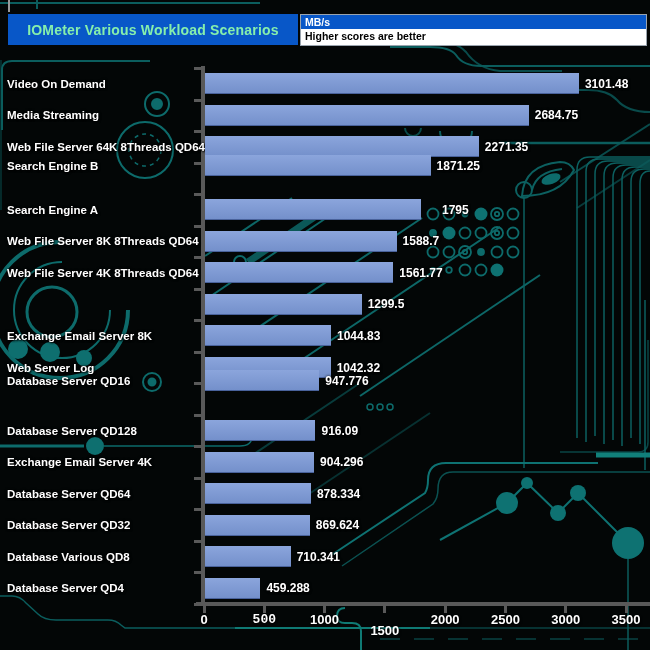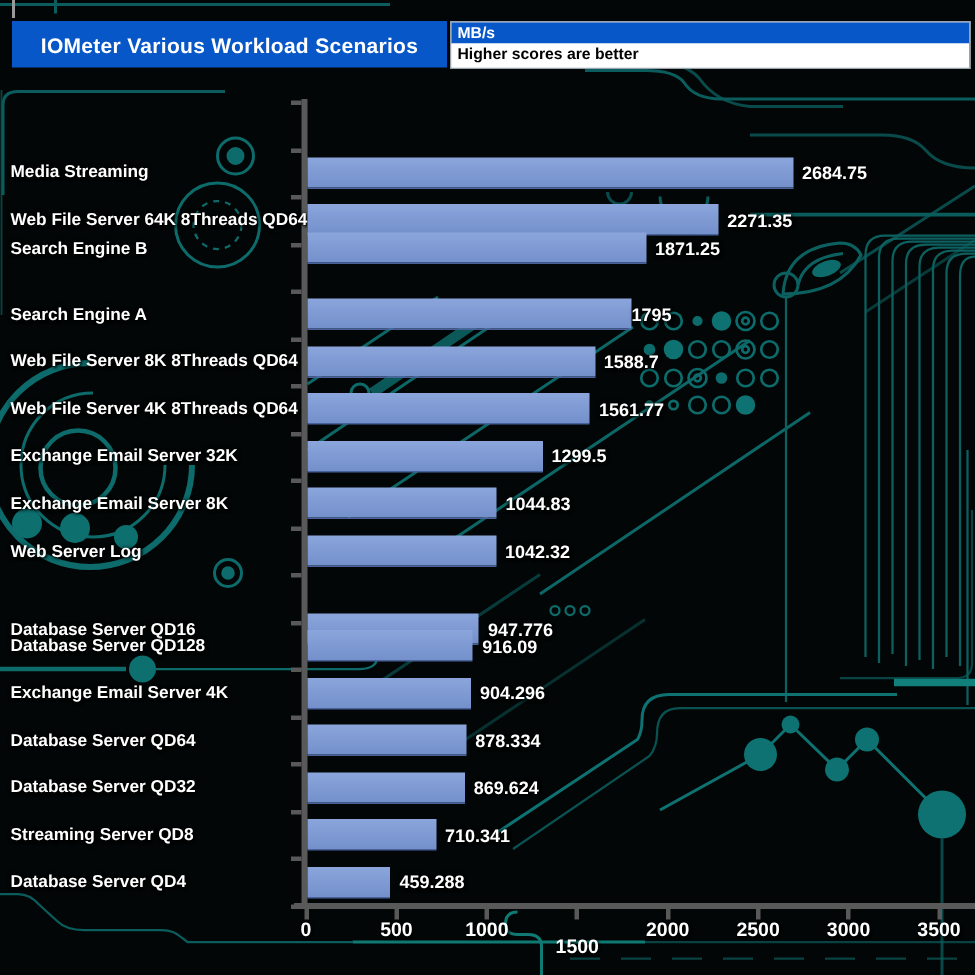--- a/index.html
+++ b/index.html
@@ -2,21 +2,21 @@
 <html><head>
 <meta charset="utf-8">
 <style>
   *{margin:0;padding:0;box-sizing:border-box}
   html,body{width:650px;height:650px;background:#030606;overflow:hidden}
   body{font-family:"Liberation Sans",sans-serif;position:relative}
   .stage{position:absolute;inset:0;width:650px;height:650px}
   svg.circuit{position:absolute;left:0;top:0;z-index:0}
   .title-box{position:absolute;left:8px;top:14px;width:290px;height:31px;background:#0857c8;z-index:3;
     display:flex;align-items:center;justify-content:center}
-  .title-box span{color:#ffffff;font-weight:bold;font-size:14px;letter-spacing:0.2px}
+  .title-box span{color:#86efac;font-weight:bold;font-size:14px;letter-spacing:0.2px}
   .legend{position:absolute;left:300px;top:14px;width:347px;height:32px;z-index:3;
     border:1px solid #9aa4ae;display:flex;flex-direction:column;background:#fff}
   .legend-unit{flex:0 0 14px;background:#0857c8;color:#fff;font-size:10.5px;font-weight:bold;
     line-height:14px;padding-left:4px}
   .legend-note{flex:1;background:#fff;color:#000;font-size:10.5px;font-weight:bold;
     line-height:15px;padding-left:4px}
   .plot{position:absolute;inset:0;z-index:2}
   .y-axis{position:absolute;left:201px;top:66px;width:4px;height:540px;background:#595959}
   .x-axis{position:absolute;left:196px;top:602px;width:454px;height:4px;background:#595959}
   .row{position:absolute;left:0;width:650px}
@@ -163,66 +163,70 @@
   </div>
 
   <div class="legend">
     <div class="legend-unit">MB/s</div>
     <div class="legend-note">Higher scores are better</div>
   </div>
 
   <div class="plot" id="plot">
     <div class="y-axis"></div>
     <div class="x-axis"></div>
+  <div class="row" style="top: 68px; height: 31.53px;">
+        <div class="cat">Video On Demand</div>
+        <div class="bar" style="width: 373.95px; height: 21px; top: 5.265px;"></div>
+        <div class="val" style="left: 584.95px;">3101.48</div>
+      </div>
       <div class="row" style="top: 99.53px; height: 31.53px;">
         <div class="cat">Media Streaming</div>
         <div class="bar" style="width: 323.704px; height: 21px; top: 5.265px;"></div>
         <div class="val" style="left: 534.704px;">2684.75</div>
       </div>
       <div class="row" style="top: 131.06px; height: 31.53px;">
         <div class="cat">Web File Server 64K 8Threads QD64</div>
         <div class="bar" style="width: 273.86px; height: 21px; top: 5.265px;"></div>
         <div class="val" style="left: 484.86px;">2271.35</div>
       </div>
       <div class="row" style="top: 150px; height: 31.53px;">
         <div class="cat">Search Engine B</div>
         <div class="bar" style="width: 225.619px; height: 21px; top: 5.265px;"></div>
         <div class="val" style="left: 436.619px;">1871.25</div>
       </div>
       <div class="row" style="top: 194.12px; height: 31.53px;">
         <div class="cat">Search Engine A</div>
         <div class="bar" style="width: 216.426px; height: 21px; top: 5.265px;"></div>
-        <div class="val" style="left: 421px;">1795</div>
+        <div class="val" style="left: 442px;">1795</div>
       </div>
       <div class="row" style="top: 225.65px; height: 31.53px;">
         <div class="cat">Web File Server 8K 8Threads QD64</div>
         <div class="bar" style="width: 191.552px; height: 21px; top: 5.265px;"></div>
         <div class="val" style="left: 402.552px;">1588.7</div>
       </div>
       <div class="row" style="top: 257.18px; height: 31.53px;">
         <div class="cat">Web File Server 4K 8Threads QD64</div>
         <div class="bar" style="width: 188.305px; height: 21px; top: 5.265px;"></div>
         <div class="val" style="left: 399.305px;">1561.77</div>
       </div>
       <div class="row" style="top: 288.71px; height: 31.53px;">
-        <div class="cat">Exchange Email Server 32K</div>
         <div class="bar" style="width: 156.683px; height: 21px; top: 5.265px;"></div>
         <div class="val" style="left: 367.683px;">1299.5</div>
       </div>
       <div class="row" style="top: 320.24px; height: 31.53px; padding-left: 42px;">
         <div class="cat">Exchange Email Server 8K</div>
         <div class="bar" style="width: 125.977px; height: 21px; top: 5.265px;"></div>
         <div class="val" style="left: 336.977px;">1044.83</div>
       </div>
       <div class="row" style="top: 351.77px; height: 31.53px;">
         <div class="cat">Web Server Log</div>
         <div class="bar" style="width: 125.674px; height: 21px; top: 5.265px;"></div>
         <div class="val" style="left: 336.674px;">1042.32</div>
       </div>
-      <div class="row" style="top: 404px; height: 31.53px;">
+      <div class="row" style="top: 365px; height: 31.53px;">
         <div class="cat">Database Server QD16</div>
         <div class="bar" style="width: 114.275px; height: 21px; top: 5.265px;"></div>
         <div class="val" style="left: 325.275px;">947.776</div>
       </div>
       <div class="row" style="top: 414.83px; height: 31.53px;">
         <div class="cat">Database Server QD128</div>
         <div class="bar" style="width: 110.454px; height: 21px; top: 5.265px;"></div>
         <div class="val" style="left: 321.454px;">916.09</div>
       </div>
       <div class="row" style="top: 446.36px; height: 31.53px;">
@@ -234,21 +238,21 @@
         <div class="cat">Database Server QD64</div>
         <div class="bar" style="width: 105.902px; height: 21px; top: 5.265px;"></div>
         <div class="val" style="left: 316.902px;">878.334</div>
       </div>
       <div class="row" style="top: 509.42px; height: 31.53px;">
         <div class="cat">Database Server QD32</div>
         <div class="bar" style="width: 104.852px; height: 21px; top: 5.265px;"></div>
         <div class="val" style="left: 315.852px;">869.624</div>
       </div>
       <div class="row" style="top: 540.95px; height: 31.53px;">
-        <div class="cat">Streaming Server QD8</div>
+        <div class="cat">Database Various QD8</div>
         <div class="bar" style="width: 85.6468px; height: 21px; top: 5.265px;"></div>
         <div class="val" style="left: 296.647px;">710.341</div>
       </div>
       <div class="row" style="top: 572.48px; height: 31.53px;">
         <div class="cat">Database Server QD4</div>
         <div class="bar" style="width: 55.377px; height: 21px; top: 5.265px;"></div>
         <div class="val" style="left: 266.377px;">459.288</div>
       </div>
       <div class="ytick" style="top: 67px;"></div>
       <div class="ytick" style="top: 98.53px;"></div>
@@ -264,21 +268,21 @@
       <div class="ytick" style="top: 413.83px;"></div>
       <div class="ytick" style="top: 445.36px;"></div>
       <div class="ytick" style="top: 476.89px;"></div>
       <div class="ytick" style="top: 508.42px;"></div>
       <div class="ytick" style="top: 539.95px;"></div>
       <div class="ytick" style="top: 571.48px;"></div>
       <div class="ytick" style="top: 603.01px;"></div>
       <div class="xtick" style="left: 202.5px;"></div>
       <div class="xlab" style="left: 174px;">0</div>
       <div class="xtick" style="left: 262.786px;"></div>
-      <div class="xlab" style="left: 234.286px;">500</div>
+      <div class="xlab" style="left: 234.286px; font-family: Liberation Mono, monospace;">500</div>
       <div class="xtick" style="left: 323.071px;"></div>
       <div class="xlab" style="left: 294.571px;">1000</div>
       <div class="xtick" style="left: 383.357px;"></div>
       <div class="xlab" style="left: 354.857px; margin-top: 11px;">1500</div>
       <div class="xtick" style="left: 443.643px;"></div>
       <div class="xlab" style="left: 415.143px;">2000</div>
       <div class="xtick" style="left: 503.929px;"></div>
       <div class="xlab" style="left: 475.429px;">2500</div>
       <div class="xtick" style="left: 564.214px;"></div>
       <div class="xlab" style="left: 535.714px;">3000</div>

